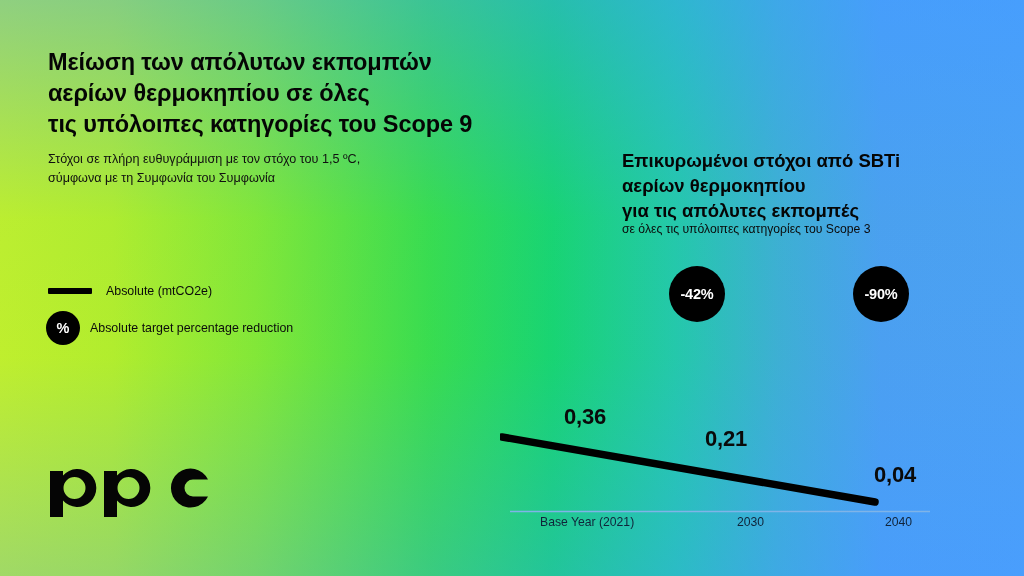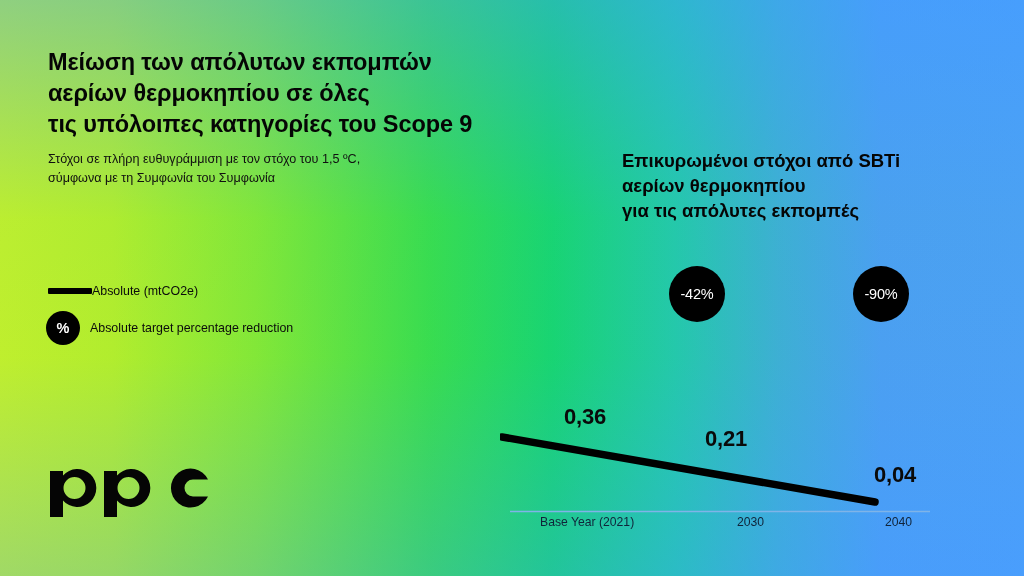--- a/index.html
+++ b/index.html
@@ -78,20 +78,21 @@
     color: #0b0b0b;
   }
 
   
   .legend-line-row {
     position: absolute;
     left: 48px;
     top: 284px;
     display: flex;
     align-items: center;
+    gap: 14px;
   }
   .legend-swatch {
     width: 44px;
     height: 6px;
     background: #000;
     border-radius: 1px;
   }
   .legend-text {
     font-size: 12.4px;
     color: #0b0b0b;
@@ -123,21 +124,21 @@
     position: absolute;
     width: 56px;
     height: 56px;
     border-radius: 50%;
     background: #000;
     color: #fff;
     display: flex;
     align-items: center;
     justify-content: center;
     font-size: 14.5px;
-    font-weight: normal;
+    font-weight: bold;
     letter-spacing: -0.2px;
   }
   .badge-1 { left: 669px; top: 266px; }
   .badge-2 { left: 853px; top: 266px; }
 
   
   .chart {
     position: absolute;
     left: 500px;
     top: 392px;
@@ -192,20 +193,21 @@
   <div class="subtitle">
     <span class="sline">Στόχοι σε πλήρη ευθυγράμμιση με τον στόχο του 1,5 ºC,</span>
     <span class="sline">σύμφωνα με τη Συμφωνία του Συμφωνία</span>
   </div>
 
   <div class="right-head">
     <span class="rline">Επικυρωμένοι στόχοι από SBTi</span>
     <span class="rline">αερίων θερμοκηπίου</span>
     <span class="rline">για τις απόλυτες εκπομπές</span>
   </div>
+  <div class="right-sub">σε όλες τις υπόλοιπες κατηγορίες του Scope 3</div>
 
   <div class="legend-line-row">
     <span class="legend-swatch"></span>
     <span class="legend-text">Absolute (mtCO2e)</span>
   </div>
 
   <div class="legend-pct-row">
     <span class="legend-dot">%</span>
     <span class="legend-text">Absolute target percentage reduction</span>
   </div>

